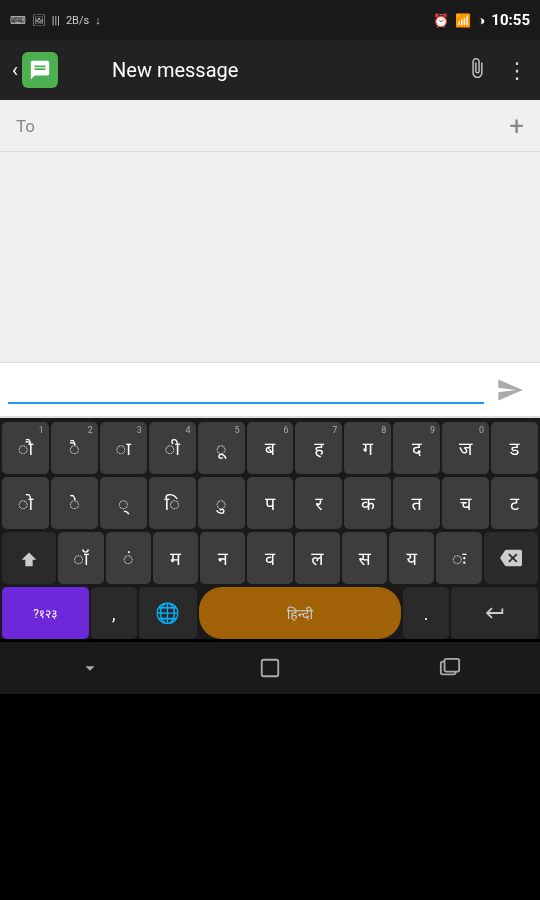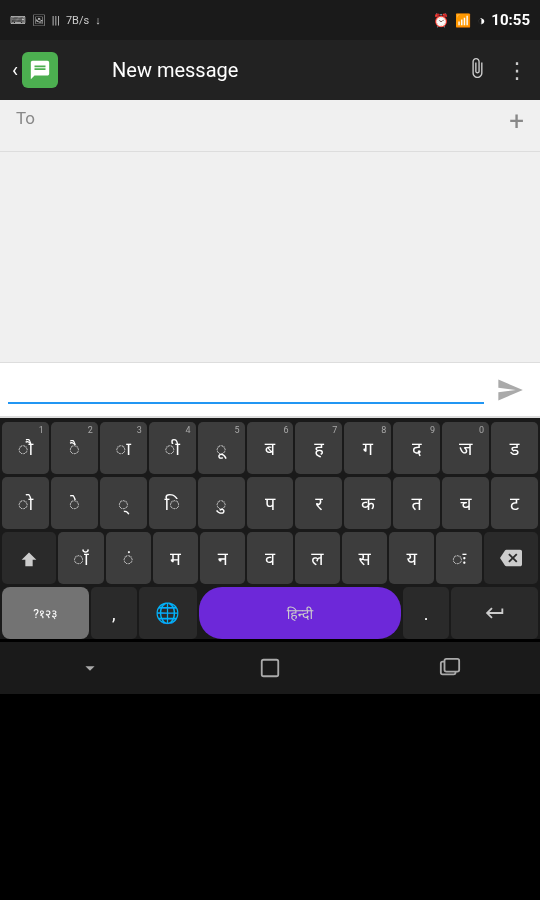--- a/index.html
+++ b/index.html
@@ -84,21 +84,21 @@
     }
 
     
     #compose-area {
       width: 540px;
       background: #f0f0f0;
       padding: 0;
     }
     #to-row {
       display: flex;
-      align-items: flex-start;
+      align-items: center;
       padding: 8px 16px;
       background: #f0f0f0;
       border-bottom: 1px solid #ddd;
       height: 52px;
     }
     #to-label {
       color: #888;
       font-size: 17px;
       margin-right: 8px;
     }
@@ -187,42 +187,41 @@
       position: absolute;
       top: 3px;
       right: 5px;
       font-size: 9px;
       color: #aaa;
     }
     .key.dark {
       background: #2a2a2a;
     }
     .key.space-key {
-      background: #6d28d9;
+      background: #a16207;
       flex: 3.5;
       font-size: 15px;
       color: #ccc;
       border-radius: 23px;
     }
     .key.period-key {
       flex: 0.8;
     }
     .key.shift-key {
       background: #2a2a2a;
       flex: 1.2;
     }
     .key.backspace-key {
       background: #2a2a2a;
       flex: 1.2;
     }
     .key.nums-key {
-      background: #737373;
+      background: #6d28d9;
       font-size: 13px;
       flex: 1.5;
-      border-radius: 8px;
     }
     .key.enter-key {
       background: #2a2a2a;
       flex: 1.5;
     }
     .key.globe-key {
       background: #2a2a2a;
       flex: 1;
     }
     .key.comma-key {
@@ -250,21 +249,21 @@
     }
   </style>
 </head>
 <body>
 
 <div id="status-bar">
   <div class="status-left">
     <span class="status-icon">⌨</span>
     <span class="status-icon">🖼</span>
     <span class="status-icon">|||</span>
-    <span class="status-icon">7B/s</span>
+    <span class="status-icon">2B/s</span>
     <span class="status-icon">↓</span>
   </div>
   <div class="status-right">
     <span style="font-size:13px">⏰</span>
     <span style="font-size:13px">📶</span>
     <span style="font-size:13px">◑</span>
     <span style="font-weight:bold;font-size:15px">10:55</span>
   </div>
 </div>
 

